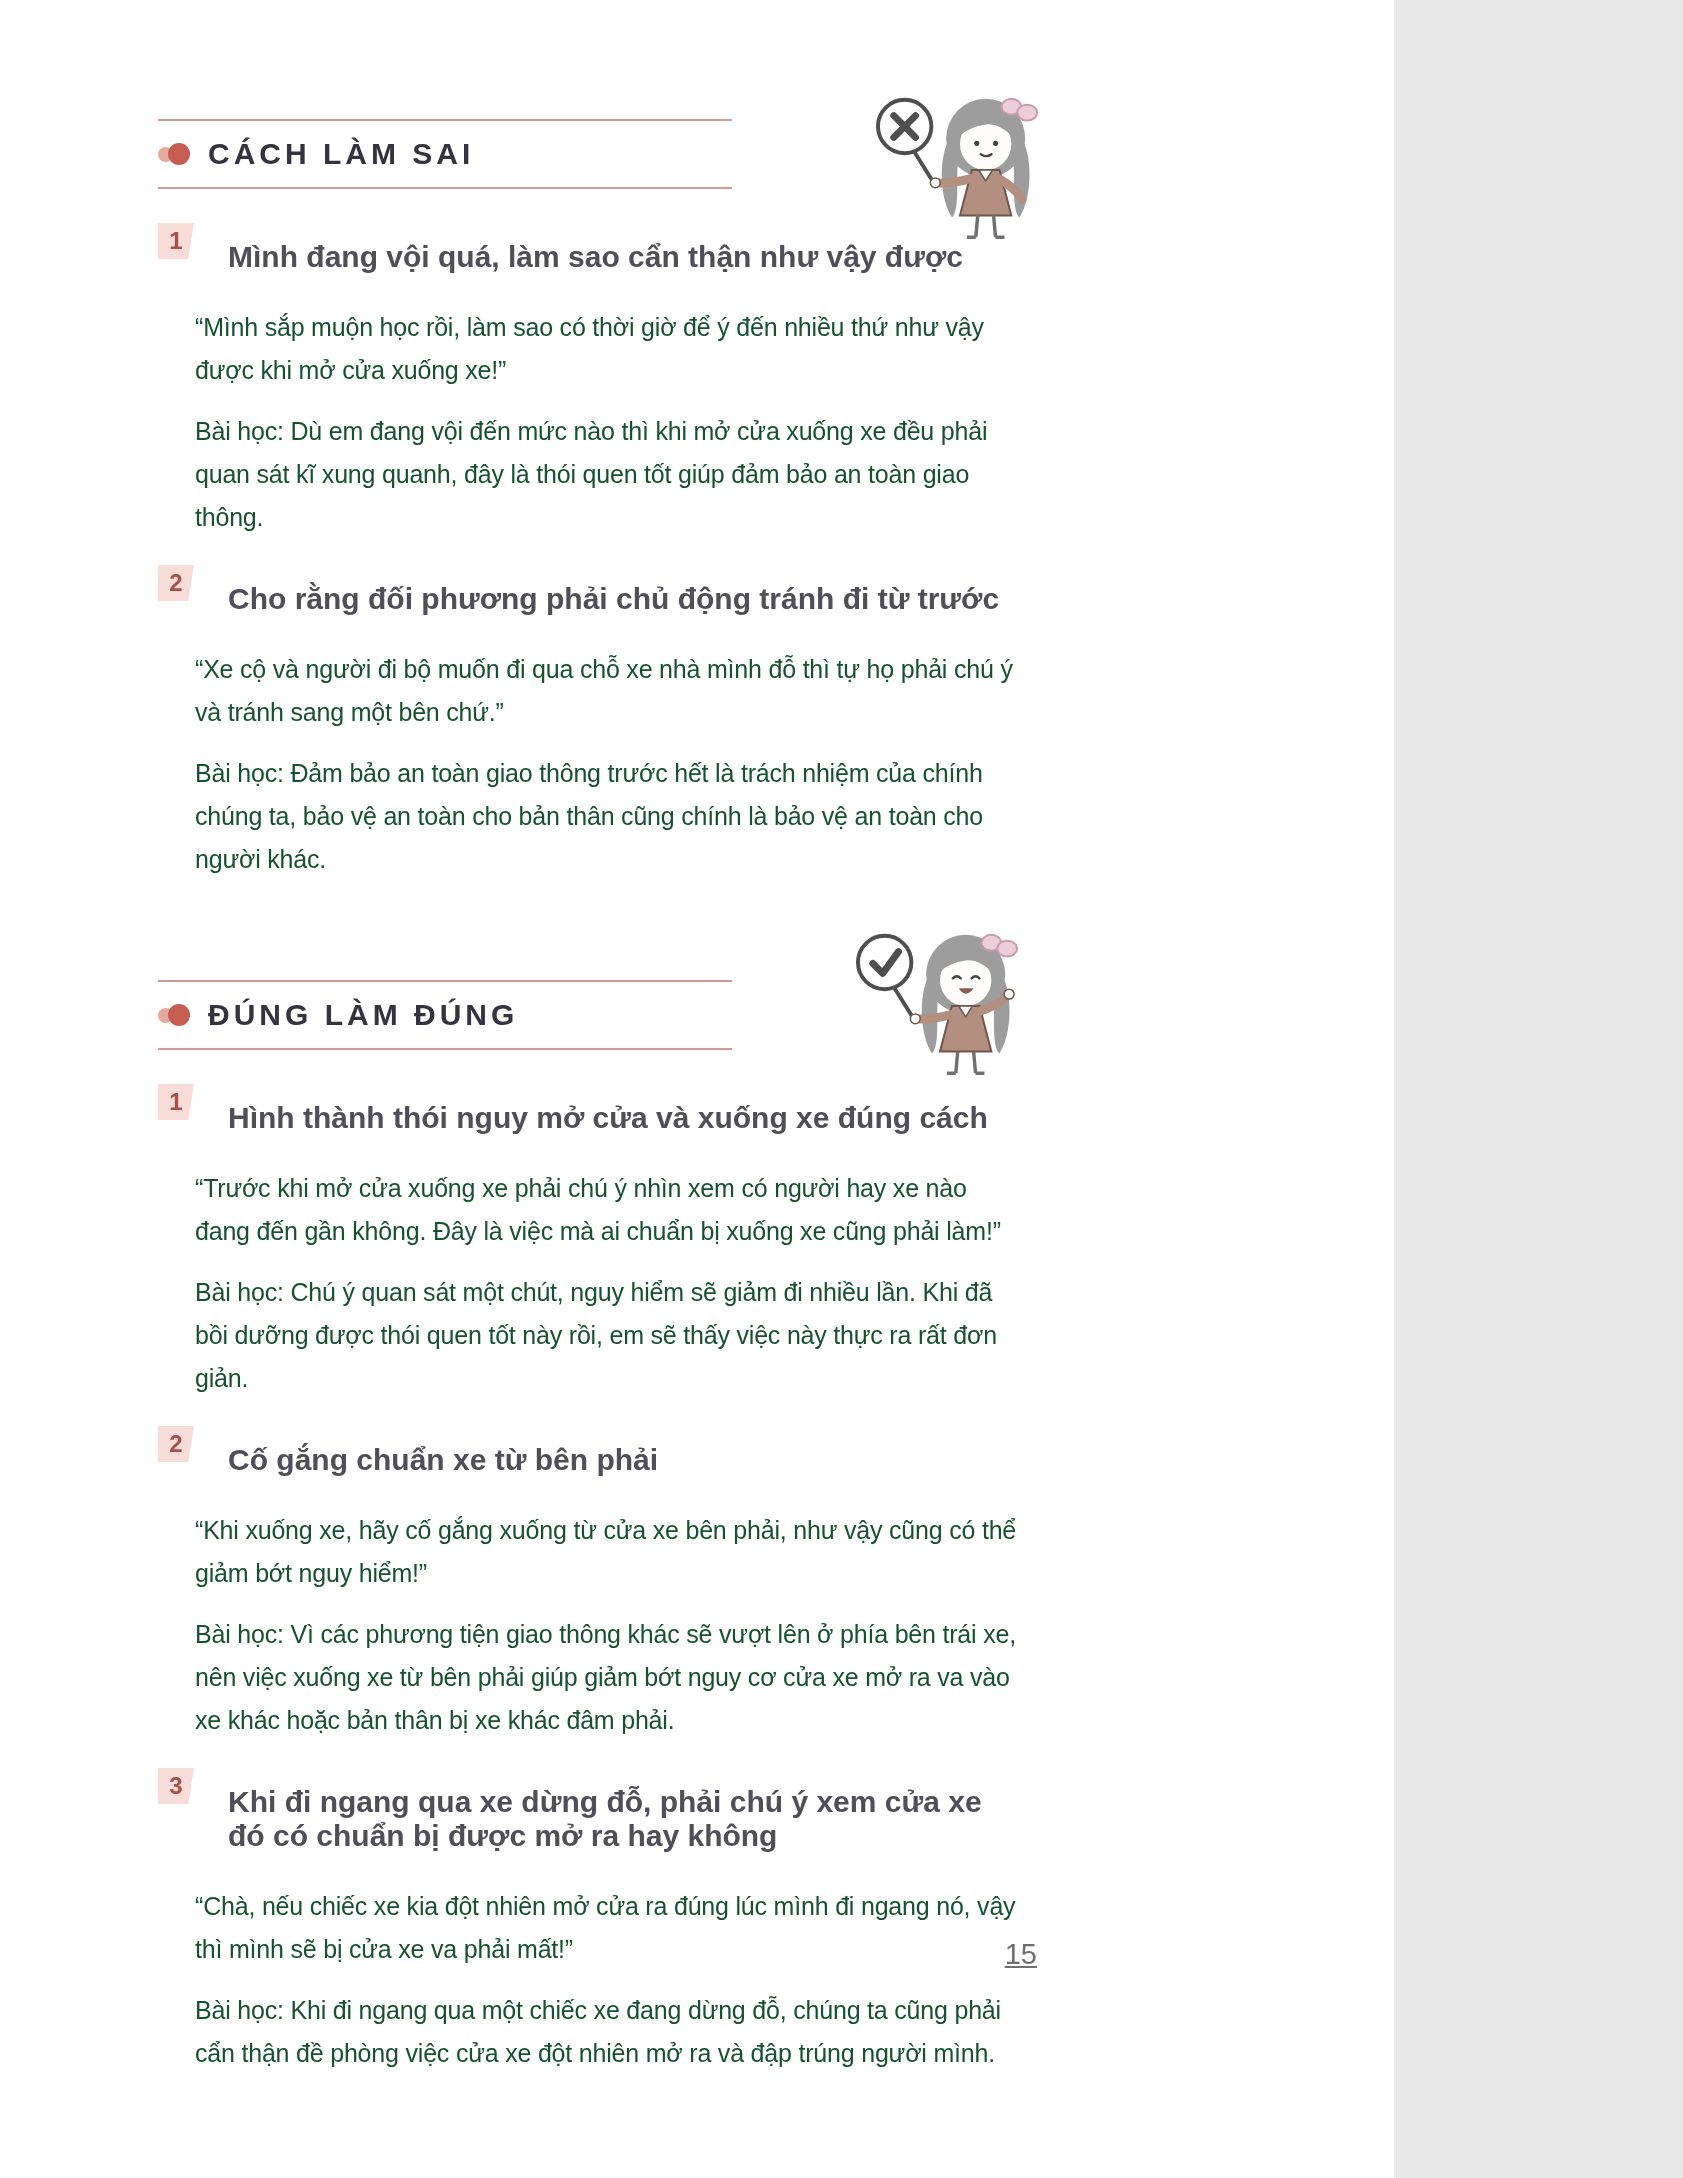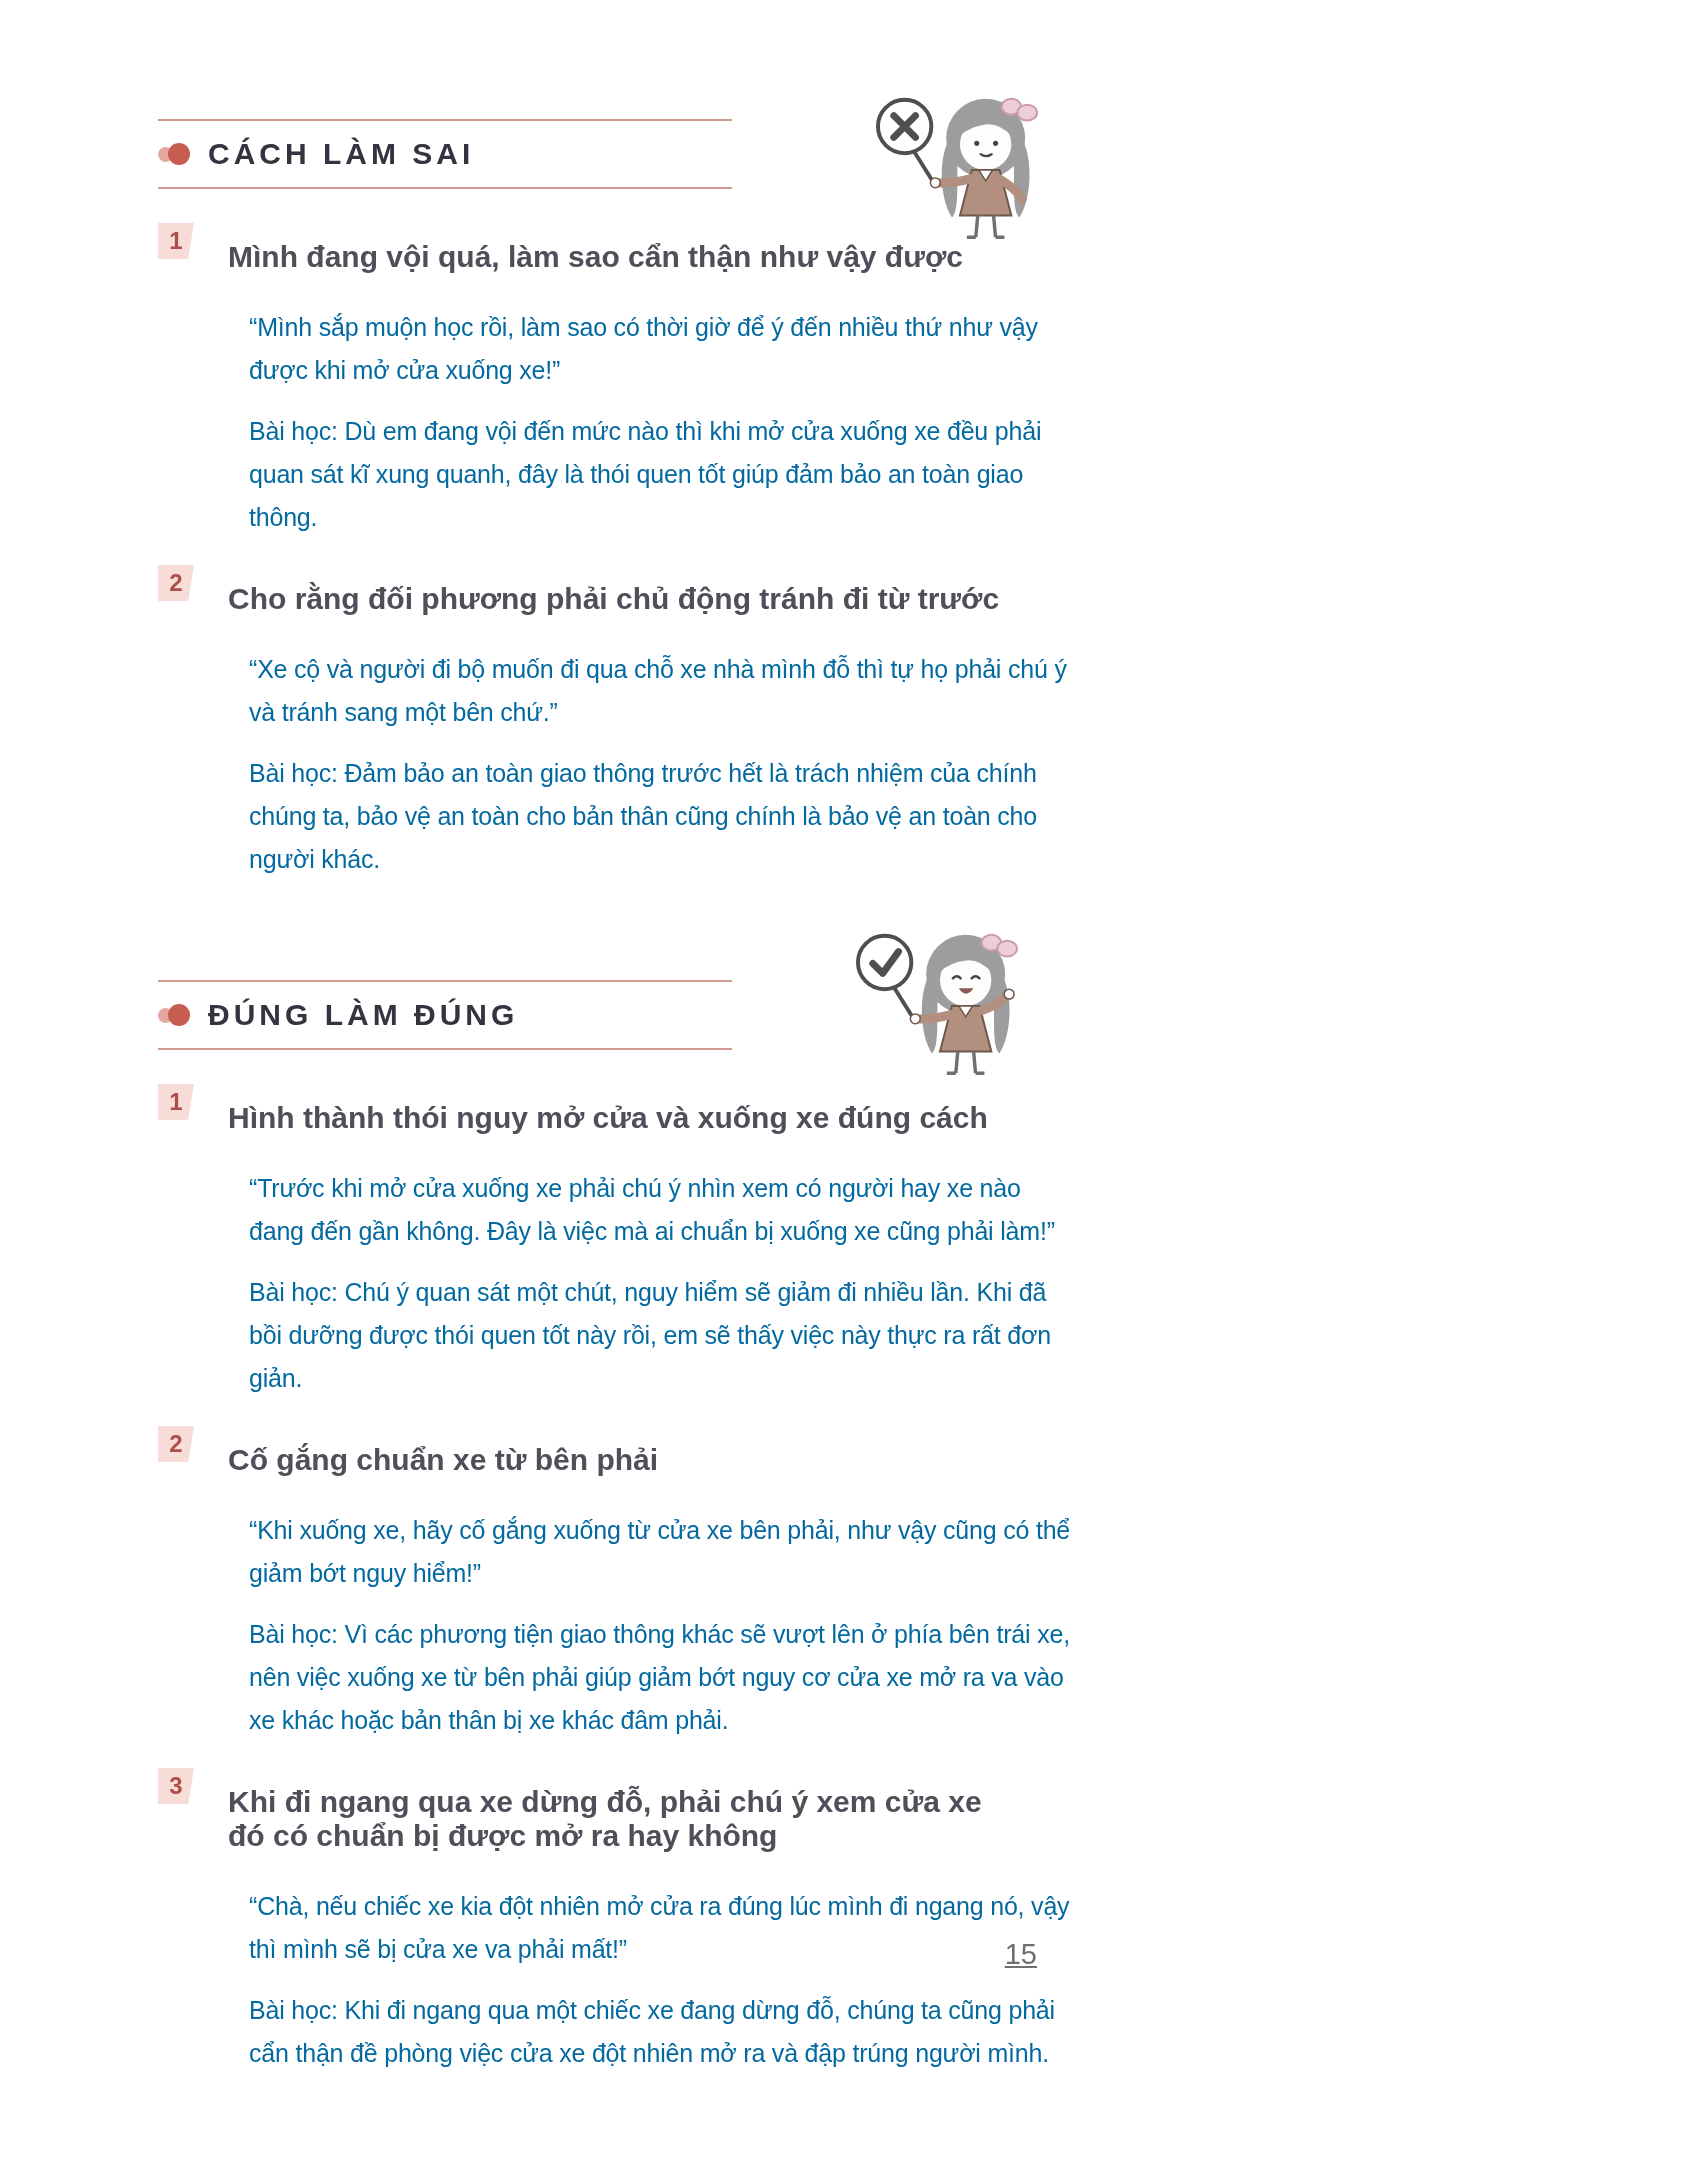--- a/index.html
+++ b/index.html
@@ -1,18 +1,18 @@
 <!DOCTYPE html>
 <html><head>
 <meta charset="utf-8">
 <style>
   html,body { margin:0; padding:0; background:#e8e8e8; }
   .page {
     position:relative;
-    width:1683px; height:2178px;
+    width:1394px; height:2178px;
     background:#ffffff;
     font-family:"Liberation Sans","DejaVu Sans",sans-serif;
     color:#3b3b3b;
     overflow:hidden;
   }
   .content { position:absolute; left:158px; top:119px; width:881px; }
 
   section.block { position:relative; }
   section.block + section.block { margin-top:99px; }
 
@@ -42,24 +42,24 @@
     font-weight:bold; font-size:24px;
     display:flex; align-items:center; justify-content:center;
     clip-path:polygon(0 0, 100% 0, 84% 100%, 0 100%);
   }
   .item-title {
     margin:14px; padding-top:3px;
     font-size:30px; font-weight:bold; color:#4f4e59; line-height:34px;
     max-width:812px;
   }
   .para {
-    margin:18px 0 0 91px;
+    margin:18px 0 0 37px;
     width:824px;
     font-size:25px; line-height:43px; letter-spacing:-0.2px;
-    color:#0369a1;
+    color:#14532d;
   }
 
   .illustration { position:absolute; }
   .illu-x     { left:699px; top:-32px; }
   .illu-check { left:679px; top:-57px; }
 
   .page-number {
     position:absolute; left:158px; top:1938px; width:879px;
     text-align:right;
     font-size:29px; color:#6f6f6f;text-decoration:underline;

